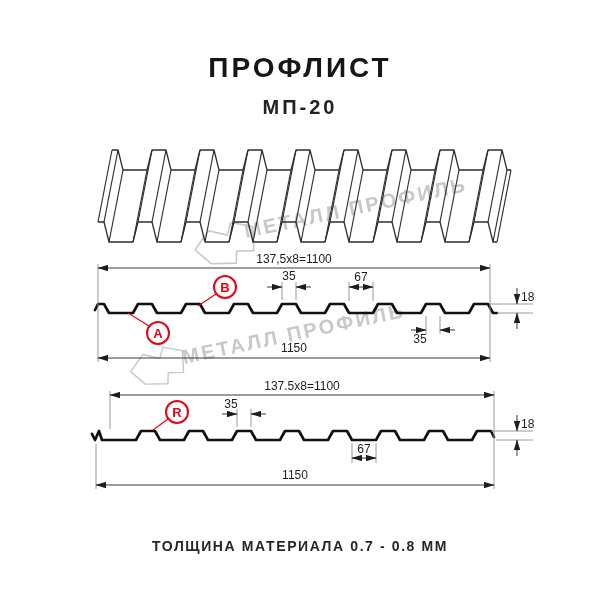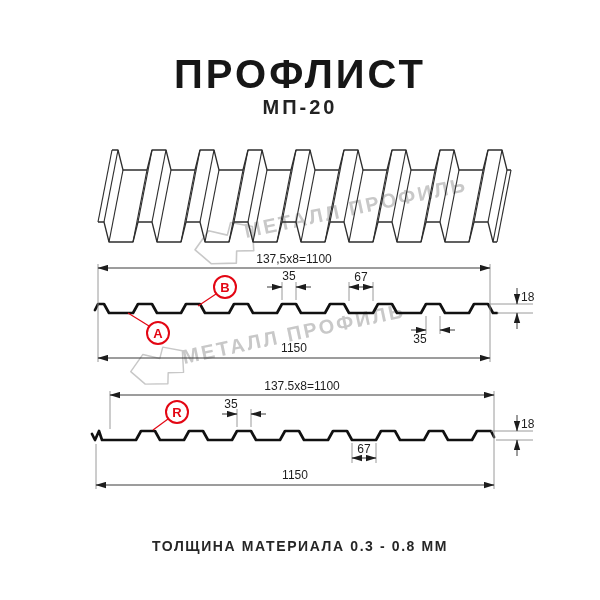--- a/index.html
+++ b/index.html
@@ -1,19 +1,19 @@
 <!DOCTYPE html>
 <html><head>
 <meta charset="utf-8">
 <style>
   html,body{margin:0;padding:0;background:#fff;}
   #page{position:relative;width:600px;height:600px;background:#fff;overflow:hidden;
         font-family:"Liberation Sans",sans-serif;}
   .hdr{position:absolute;left:0;width:600px;text-align:center;color:#161616;}
-  .hdr-title{top:52px;font-size:40px;font-weight:bold;letter-spacing:3px;}
+  .hdr-title{top:52px;font-size:28px;font-weight:bold;letter-spacing:3px;}
   .hdr-sub{top:96px;font-size:20px;font-weight:bold;letter-spacing:3px;color:#222;}
   .ftr{position:absolute;left:0;top:538px;width:600px;text-align:center;
        font-size:14px;font-weight:bold;letter-spacing:1.6px;color:#262626;}
   svg{position:absolute;left:0;top:0;}
   .profile{fill:none;stroke:#111;stroke-width:2.7;stroke-linejoin:round;stroke-linecap:round;}
   .p3d{fill:none;stroke:#2e2e2e;stroke-width:1.3;stroke-linejoin:round;}
   .con{stroke:#2e2e2e;stroke-width:1.15;}
   .ext{stroke:#8f8f8f;stroke-width:0.9;}
   .dim{stroke:#3a3a3a;stroke-width:1;}
   .dtxt{font-size:12px;fill:#1d1d1d;text-anchor:middle;}
@@ -190,14 +190,14 @@
       </g>
 
       <g class="mark">
         <line class="leader" x1="168" y1="419" x2="153" y2="430"></line>
         <circle cx="177" cy="412" r="11"></circle>
         <text x="177" y="417">R</text>
       </g>
     </g>
   </svg>
 
-  <div class="ftr">ТОЛЩИНА МАТЕРИАЛА 0.3 - 0.8 ММ</div>
+  <div class="ftr">ТОЛЩИНА МАТЕРИАЛА 0.7 - 0.8 ММ</div>
 </div>
 
 </body></html>

